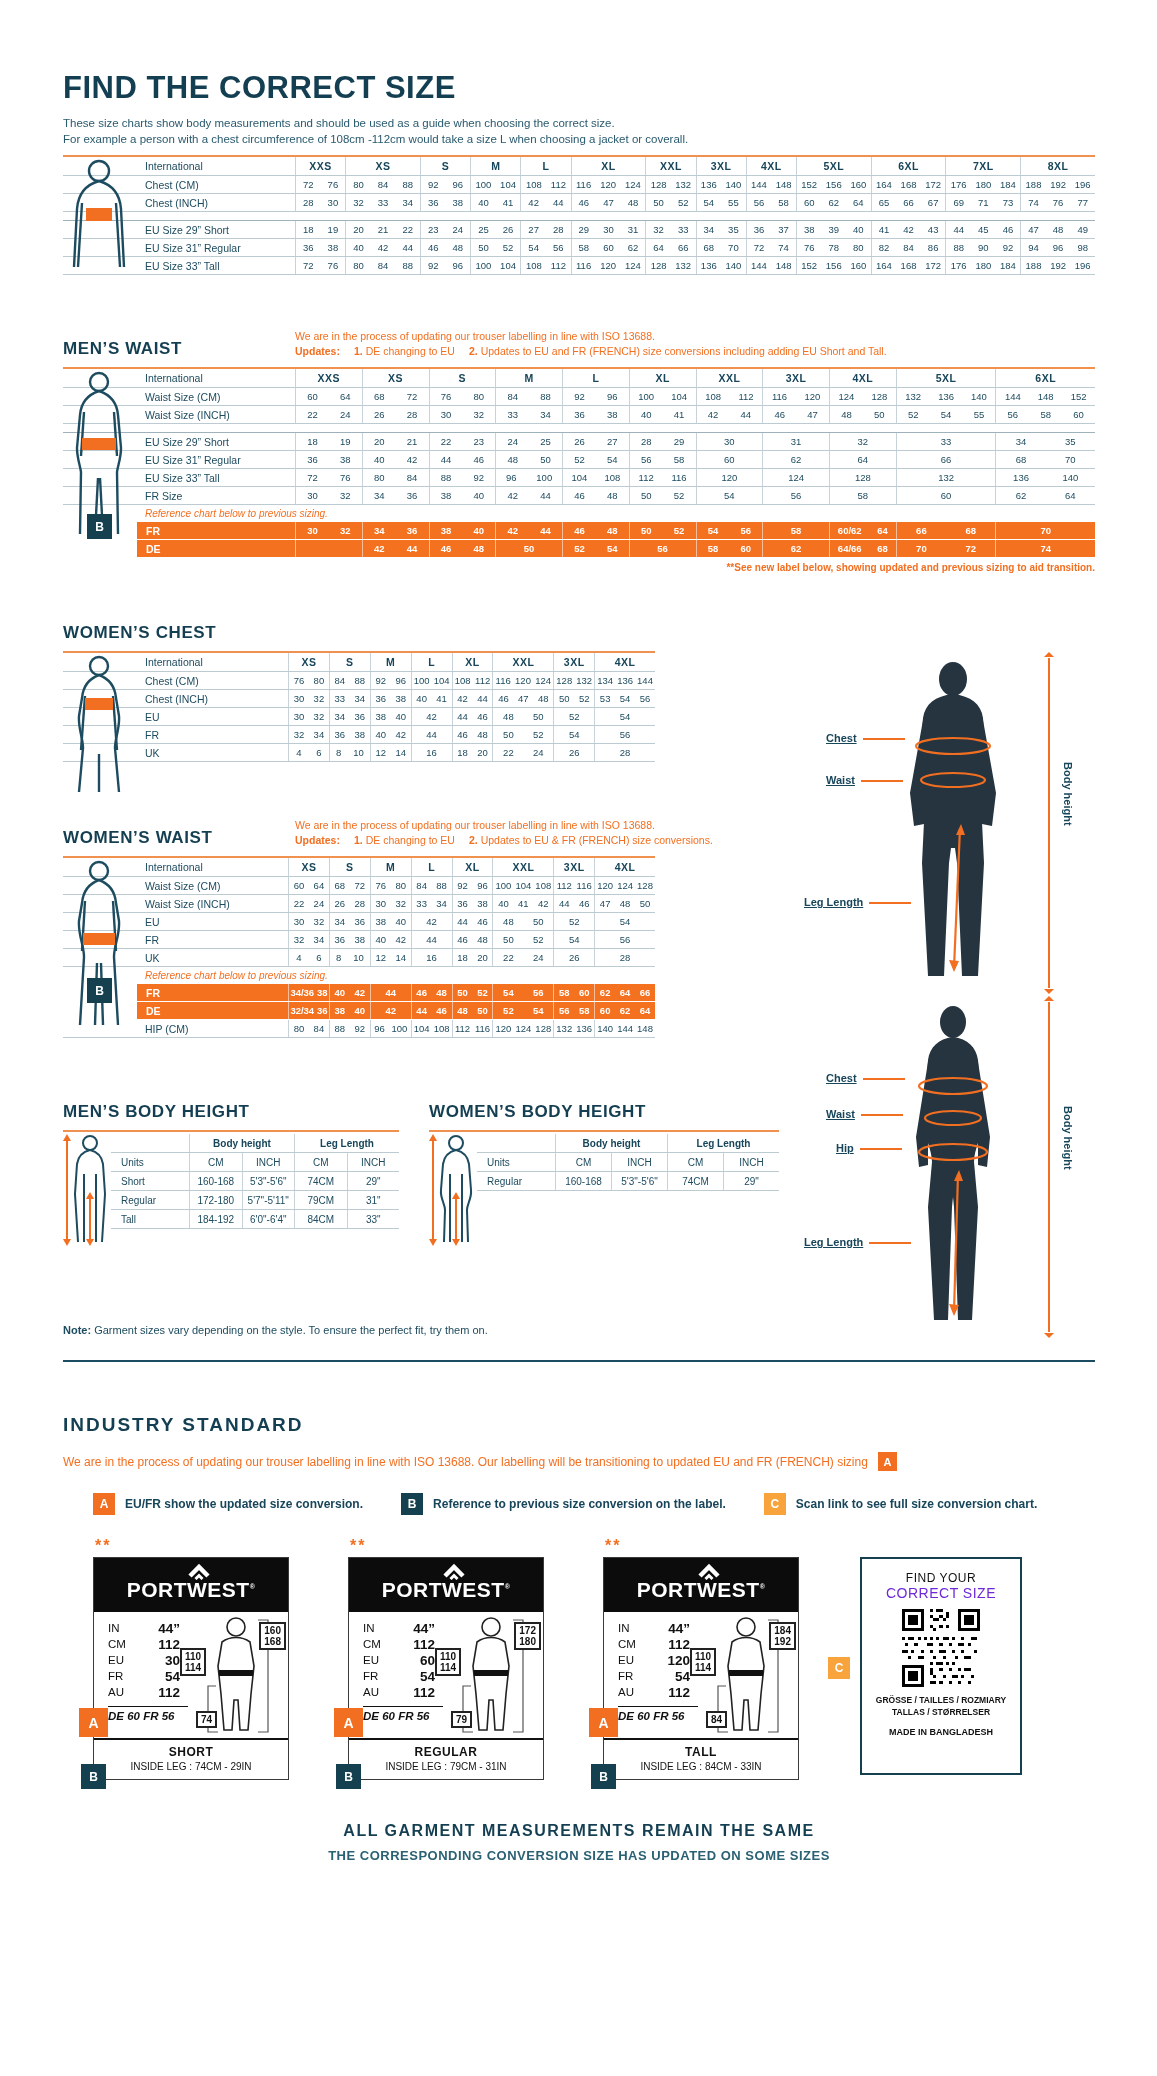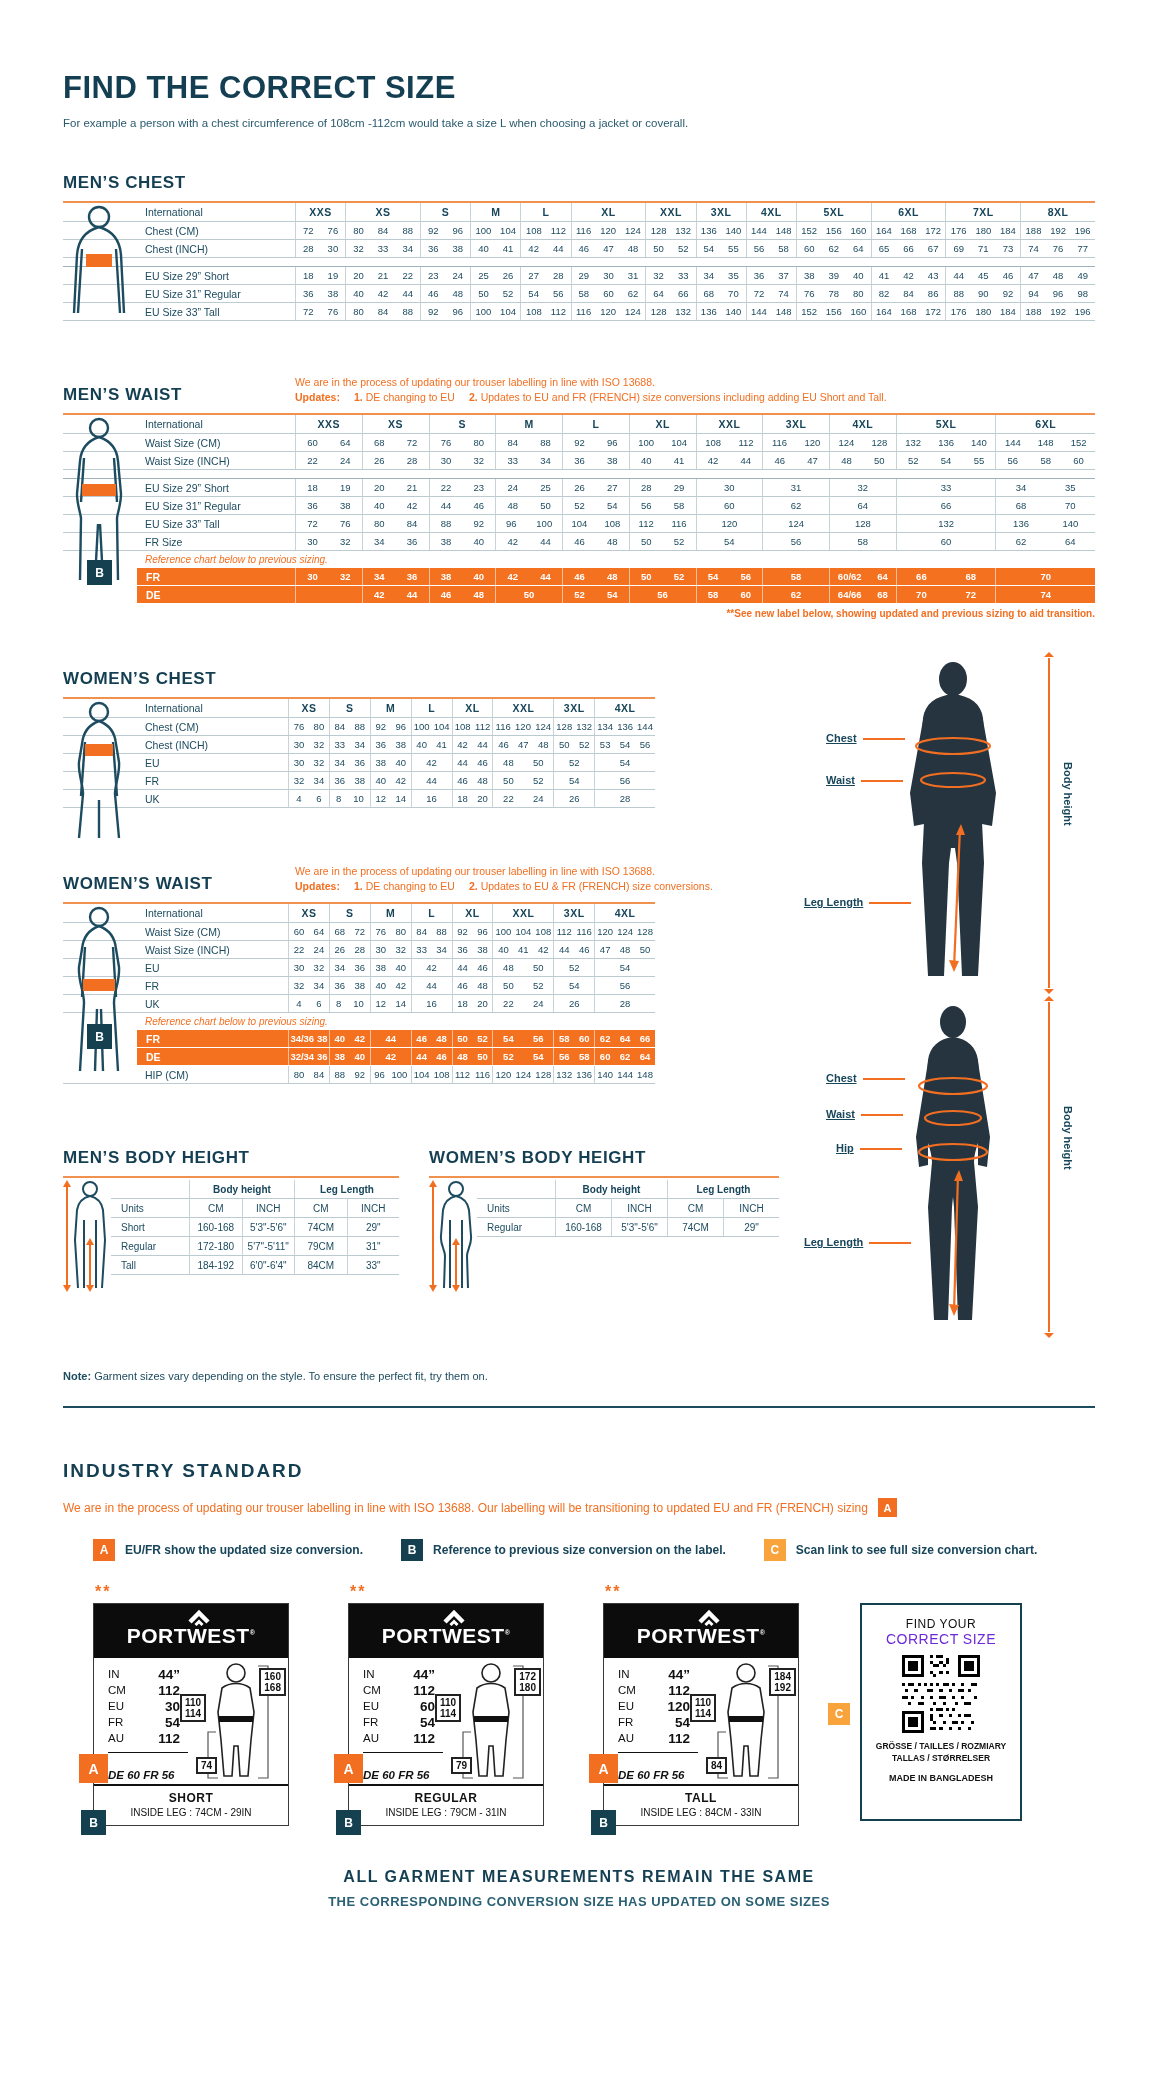--- a/index.html
+++ b/index.html
@@ -91,21 +91,21 @@
   .card-head{height:54px;background:#0c0c0c;position:relative;display:flex;align-items:center;justify-content:center;}
   .pw-logo{color:#fff;font-weight:bold;font-size:21px;letter-spacing:.5px;margin-top:10px;}
   .pw-logo sup{font-size:7px;}
   .pw-diamond{position:absolute;top:5px;left:50%;margin-left:-4px;}
   .card-body{position:relative;height:126px;}
   .spec-col{position:absolute;left:14px;top:8px;width:72px;}
   .spec-row{display:flex;justify-content:space-between;align-items:center;height:16px;color:#111;}
   .spec-k{font-size:11.5px;}
   .spec-v{font-weight:bold;font-size:13.5px;}
   .prev-line{position:absolute;left:14px;top:94px;width:80px;border-top:1.5px solid #111;
-             padding-top:16px;font-style:italic;font-weight:bold;font-size:11.5px;color:#111;white-space:nowrap;}
+             padding-top:3px;font-style:italic;font-weight:bold;font-size:11.5px;color:#111;white-space:nowrap;}
   .card .badge-a{position:absolute;left:-15px;top:96px;width:29px;height:29px;font-size:14px;}
   .card .badge-b{position:absolute;left:-13px;top:152px;width:25px;height:25px;}
   .fig-zone{position:absolute;right:2px;top:2px;width:106px;height:122px;}
   .mbox{position:absolute;border:2px solid #222;background:#fff;font-weight:bold;font-size:10px;
         line-height:11px;padding:1px 3px;color:#111;text-align:center;}
   .box-waist{left:0;top:34px;}
   .box-h{right:0;top:8px;}
   .box-leg{left:16px;bottom:8px;}
   .card-foot{border-top:2px solid #111;padding:5px 2px 7px;text-align:center;color:#111;}
   .size-name{font-weight:bold;font-size:12px;letter-spacing:.5px;}
@@ -125,24 +125,24 @@
   .bottom2{margin-top:8px;text-align:center;font-size:13px;font-weight:bold;color:#2A6173;letter-spacing:.5px;}
 </style>
 </head>
 <body>
 
 <div class="page">
   <div class="content">
 
     <div class="h1">FIND THE CORRECT SIZE</div>
     <div class="intro">
+      <div>These size charts show body measurements and should be used as a guide when choosing the correct size.</div>
       <div>For example a person with a chest circumference of 108cm -112cm would take a size L when choosing a jacket or coverall.</div>
     </div>
 
-    <div class="sec-h mt-mc">MEN’S CHEST</div>
     <div class="table-wrap">
       <svg class="fig-icon" width="64" height="110" viewBox="0 0 64 110">
         <g fill="none" stroke="#1D4B5F" stroke-width="2.4">
           <circle cx="32" cy="13" r="10"></circle>
           <path d="M32 23 C18 27 11 37 10 51 L7 109"></path>
           <path d="M32 23 C46 27 53 37 54 51 L57 109"></path>
           <path d="M15 45 L11 109"></path>
             <path d="M49 45 L53 109"></path>
         </g>
         <rect x="19" y="50" width="26" height="13" fill="#F26F21"></rect>

